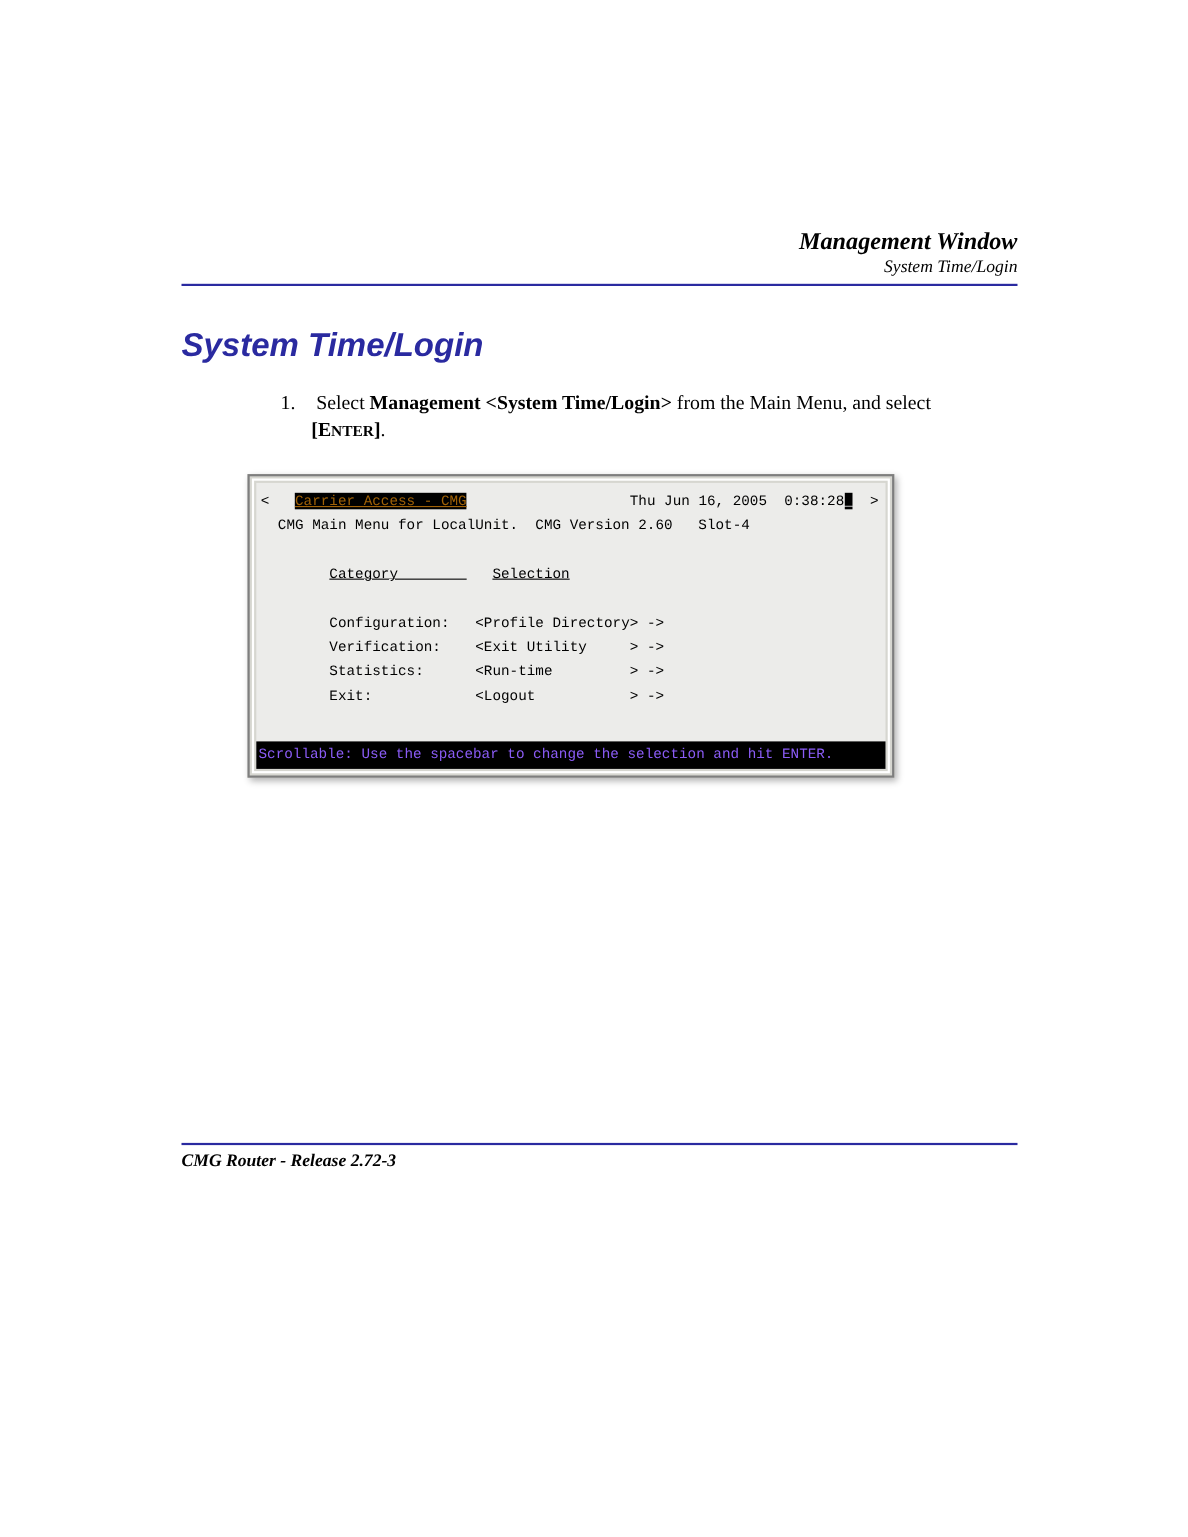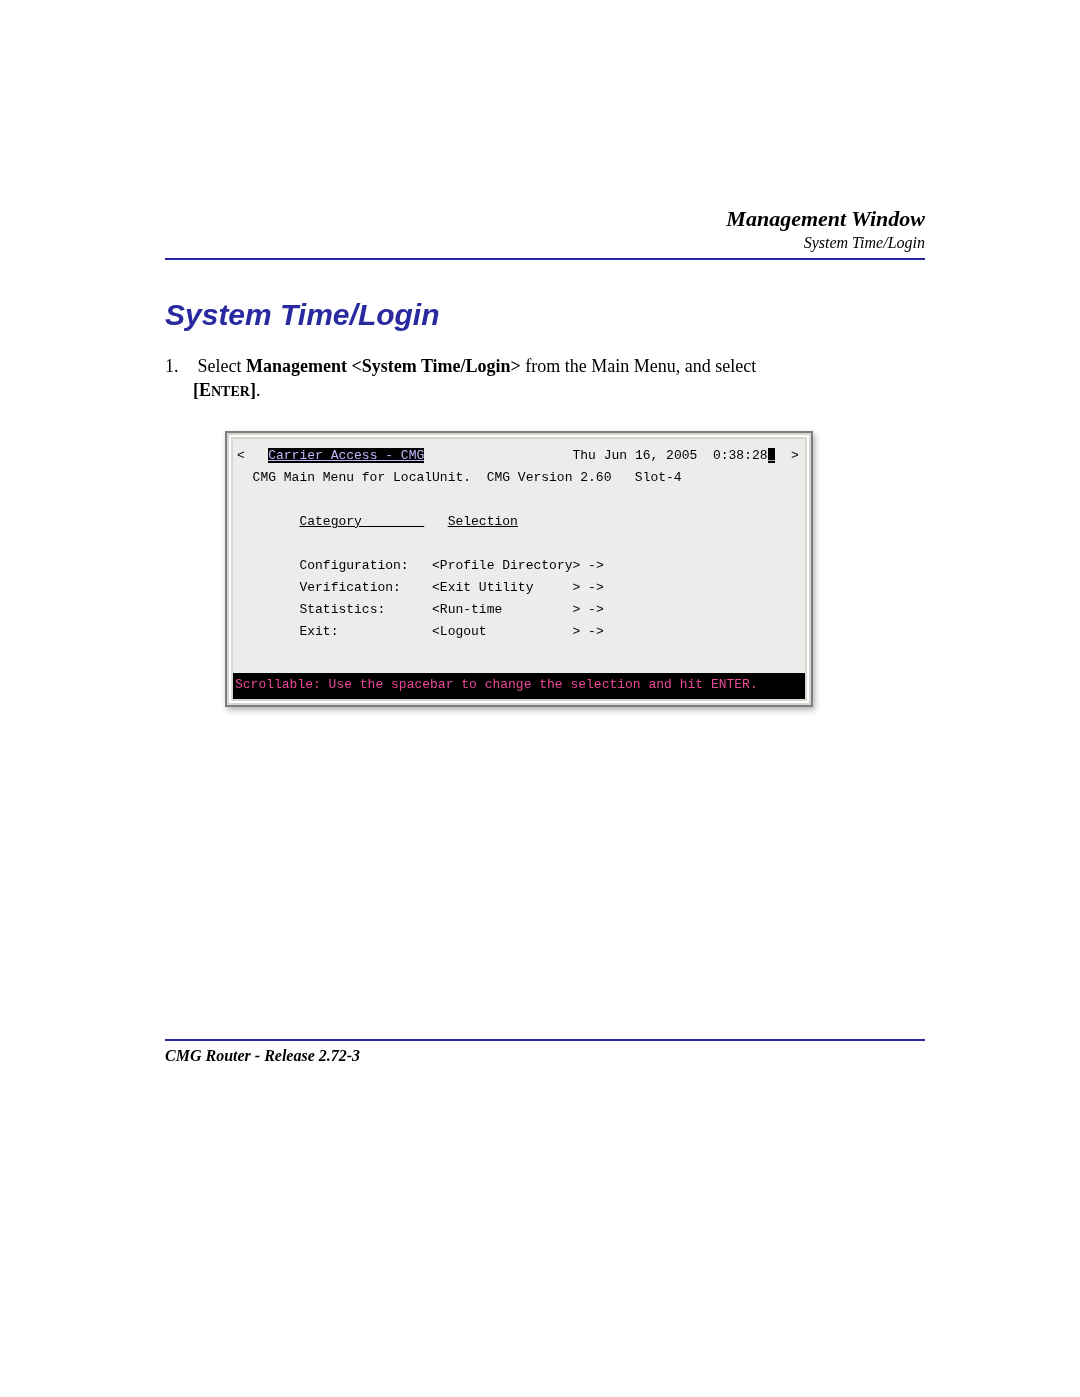--- a/index.html
+++ b/index.html
@@ -43,20 +43,21 @@
   .section-title {
     font-family: Arial, Helvetica, sans-serif;
     font-style: italic;
     font-weight: bold;
     color: #2a2aa0;
     font-size: 30px;
     margin-top: 38px;
   }
   .instruction {
     margin-top: 22px;
+    margin-left: 90px;
     margin-right: 10px;
     font-size: 18px;
     line-height: 1.35;
   }
   .instruction .num {
     display: inline-block;
     width: 28px;
   }
   .terminal-wrap {
     margin-top: 28px;
@@ -75,31 +76,31 @@
     background: #ececea;
     font-family: "Courier New", monospace;
     font-size: 13px;
     line-height: 1.7;
     padding: 6px 4px 0 4px;
     color: #000;
   }
   .term-row { white-space: pre; }
   .inv-u {
     background: #000;
-    color: #c4b5fd;
+    color: #a16207;
     text-decoration: underline;
   }
   .ul { text-decoration: underline; text-align: center; }
   .cursor {
     background:#000;
     color:#fff;
   }
   .term-status {
     background: #000;
-    color: #ec4899;
+    color: #8b5cf6;
     margin: 30px -4px 0 -4px;
     padding: 1px 2px 2px 2px;
     white-space: pre;
   }
   .footer {
     position: absolute;
     left: 165px;
     right: 155px;
     bottom: 332px;
   }

